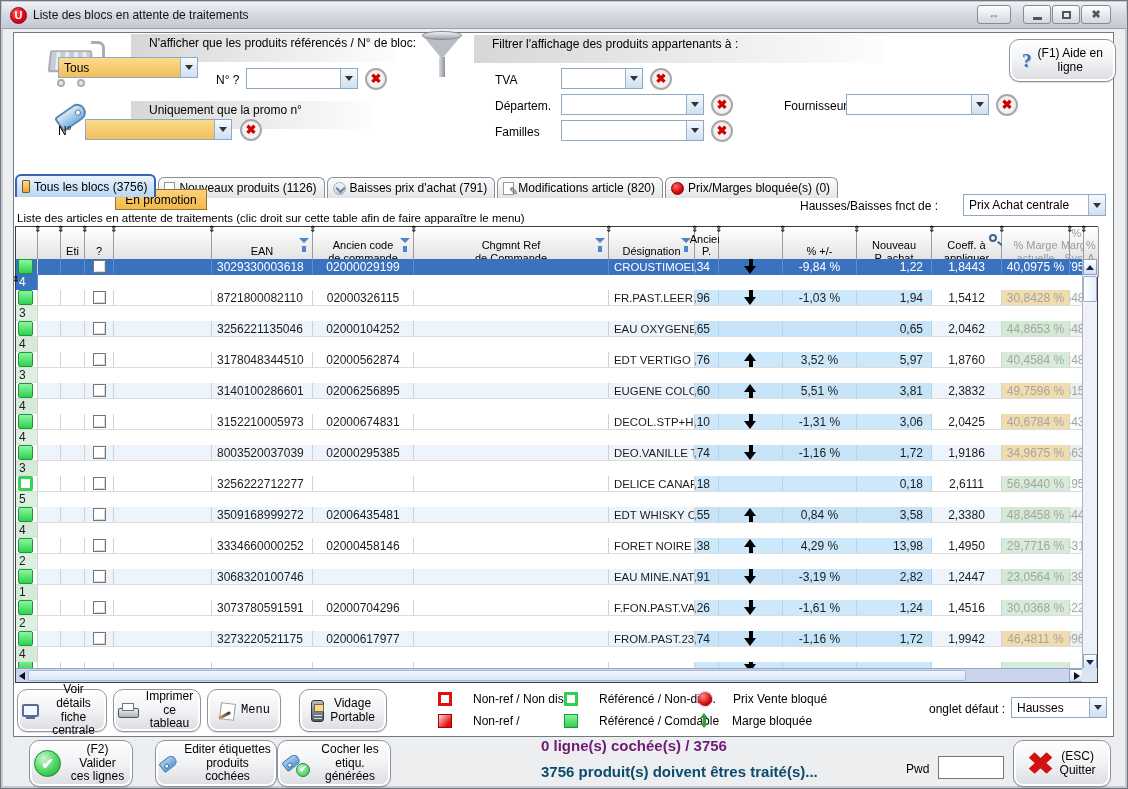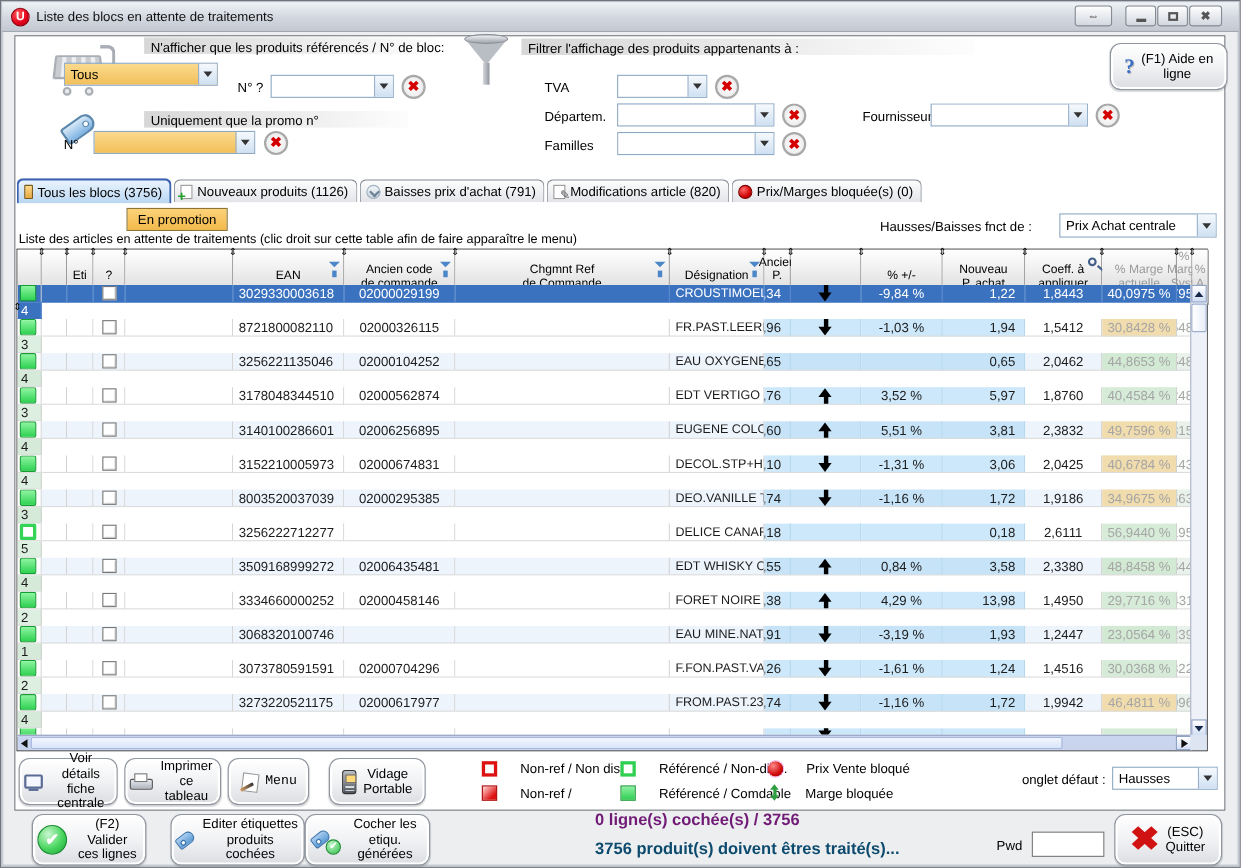--- a/index.html
+++ b/index.html
@@ -8,21 +8,21 @@
   .page{position:relative;width:1128px;height:789px;background:#eceef0;border:1px solid #6f747c;box-shadow:inset 0 0 0 2px #c6cbd3}
   
   .titlebar{position:absolute;left:1px;top:1px;right:1px;height:27px;background:linear-gradient(#eff2f6,#d2d7df 55%,#c3c9d2);border-bottom:1px solid #9aa0a8;display:flex;align-items:center;padding-left:8px;gap:6px}
   .ulogo{width:17px;height:17px;border-radius:50%;background:radial-gradient(circle at 35% 30%,#ff5a5a,#e2001a 60%,#b00014);border:1px solid #8d0010;color:#fff;font-weight:bold;font-size:11px;display:flex;align-items:center;justify-content:center}
   .wtitle{font-size:12px;color:#111}
   .wbtn{position:absolute;top:4px;height:19px;border:1px solid #868b94;border-radius:3px;background:linear-gradient(#fefefe,#d3d8e0);display:flex;align-items:center;justify-content:center;font-size:11px;color:#555;font-weight:bold}
   .glyph-min{width:9px;height:3px;background:#555;margin-top:7px}
   .glyph-max{width:9px;height:8px;border:2px solid #555}
   
   .frame{position:absolute;left:12px;top:31px;width:1101px;height:705px;background:#fff;border:1px solid #74787f}
-  .hbar{position:absolute;height:15px;background:linear-gradient(90deg,#d7d7d7,#fdfdfd);font-size:12px;color:#000;padding:2px 0 0 6px;white-space:nowrap}
+  .hbar{position:absolute;height:28px;background:linear-gradient(90deg,#d7d7d7,#fdfdfd);font-size:12px;color:#000;padding:2px 0 0 18px;white-space:nowrap}
   .lbl{position:absolute;font-size:12px;color:#000;white-space:nowrap}
   
   .combo{position:absolute;height:21px;background:#fff;border:1px solid #8da9c4}
   .combo.yellow{background:linear-gradient(#fbda8e,#f2bf59)}
   .combo .val{display:block;font-size:12px;padding:3px 20px 0 5px;overflow:hidden;white-space:nowrap}
   .cb-btn{position:absolute;top:0;right:0;bottom:0;width:17px;background:linear-gradient(#f5f9fd,#cfe0f2);border-left:1px solid #98b0cc;display:flex;align-items:center;justify-content:center}
   .cb-btn::after{content:"";width:0;height:0;border-left:4px solid transparent;border-right:4px solid transparent;border-top:5px solid #333}
   .clear{position:absolute;width:22px;height:22px;border-radius:50%;background:radial-gradient(#fff,#e6e6e6);border:2px solid #a8a8a8;color:#d40000;font-weight:bold;font-size:13px;text-align:center;line-height:17px}
   
   .cart{position:absolute;left:42px;top:36px;width:66px;height:52px}
@@ -51,21 +51,21 @@
   .ic-pda::before{content:"";position:absolute;left:2px;top:3px;width:8px;height:6px;background:#ffd978;border:1px solid #667}
   .ic-pda::after{content:"";position:absolute;left:2px;bottom:2px;width:8px;height:6px;background:repeating-linear-gradient(0deg,#dcdcdc 0 1px,transparent 1px 3px)}
   .ic-check{width:27px;height:27px;border-radius:50%;background:radial-gradient(circle at 35% 30%,#c9f7cf,#49d65f 55%,#1fa33a);border:1px solid #178a2e;color:#fff;font-weight:bold;font-size:15px;display:flex;align-items:center;justify-content:center;flex:none}
   .ic-tag{width:17px;height:11px;background:linear-gradient(#a8cdf0,#5b9bd5);border:1px solid #3b74ad;border-radius:2px 5px 5px 2px;transform:rotate(-38deg);position:relative;flex:none}
   .ic-tag::before{content:"";position:absolute;left:2px;top:3px;width:3px;height:3px;border-radius:50%;background:#fff;border:1px solid #3b74ad}
   .ic-tagcheck{position:relative;width:26px;height:22px;flex:none}
   .ic-tagcheck .ic-tag{position:absolute;left:1px;top:4px}
   .ic-tagcheck .mini-check{position:absolute;right:-2px;bottom:-2px;width:14px;height:14px;border-radius:50%;background:radial-gradient(circle at 35% 30%,#bef3c6,#2fbf4a);border:1px solid #1d8c33;color:#fff;font-size:9px;font-weight:bold;display:flex;align-items:center;justify-content:center}
   .ic-xbig{color:#d01212;font-size:30px;font-weight:bold;line-height:26px;transform:scaleX(1.1);flex:none}
   
-  .tabs{position:absolute;left:14px;top:161px;height:23px;display:flex;}
+  .tabs{position:absolute;left:14px;top:173px;height:23px;display:flex;align-items:flex-end}
   .tab{display:flex;align-items:center;padding:3px 7px 3px 5px;border:1px solid #898f98;border-bottom:none;border-radius:6px 6px 0 0;background:linear-gradient(#fdfdfd,#e2e4e8);font-size:12px;margin-right:2px;white-space:nowrap;position:relative;top:1px;height:21px}
   .tab.sel{background:linear-gradient(#eaf4fe,#b9d6f2);border:2px solid #3a62b0;border-bottom:none;top:0;height:23px;z-index:2}
   .ti{width:13px;height:13px;display:inline-block;margin-right:4px;position:relative;flex:none}
   .ti.block{width:8px;height:13px;background:linear-gradient(#ffd98a,#e8a83c);border:1px solid #7a5b1e;border-radius:1px}
   .ti.new{width:11px;height:13px;background:#fff;border:1px solid #999}
   .ti.new::after{content:"+";position:absolute;left:-4px;bottom:-6px;color:#1fa32c;font-weight:bold;font-size:13px}
   .ti.down,.ti.up{border-radius:50%;background:linear-gradient(#f4f7fa,#c6d3de);border:1px solid #9fb0c0}
   .ti.down::after{content:"";position:absolute;left:3px;top:2px;width:5px;height:5px;border-right:2px solid #6e8296;border-bottom:2px solid #6e8296;transform:rotate(45deg)}
   .ti.up::after{content:"";position:absolute;left:3px;top:5px;width:5px;height:5px;border-right:2px solid #6e8296;border-bottom:2px solid #6e8296;transform:rotate(-135deg)}
   .ti.edit{width:11px;height:13px;background:#fff;border:1px solid #999}
@@ -550,21 +550,21 @@
           <div class="td "></div>
           <div class="td lft">3068320100746</div>
           <div class="td ctr"></div>
           <div class="td ctr"></div>
           <div class="td lft des">EAU MINE.NAT.EVIAN 6X1,5L+2GRT</div>
           <div class="td rgt blue">2,91</div>
           <div class="td ctr blue">
             <span class="caret down"></span>
           </div>
           <div class="td ctr blue">-3,19 %</div>
-          <div class="td rgt blue">1,93</div>
+          <div class="td rgt blue">2,82</div>
           <div class="td ctr">1,2447</div>
           <div class="td ctr gray grn">23,0564 %</div>
           <div class="td ctr gray msc">15,2393 %</div>
           <div class="td acl">1</div>
         </div>
         <div class="trow">
           <div class="td nosel">
             <span class="indsq"></span>
           </div>
           <div class="td "></div>

